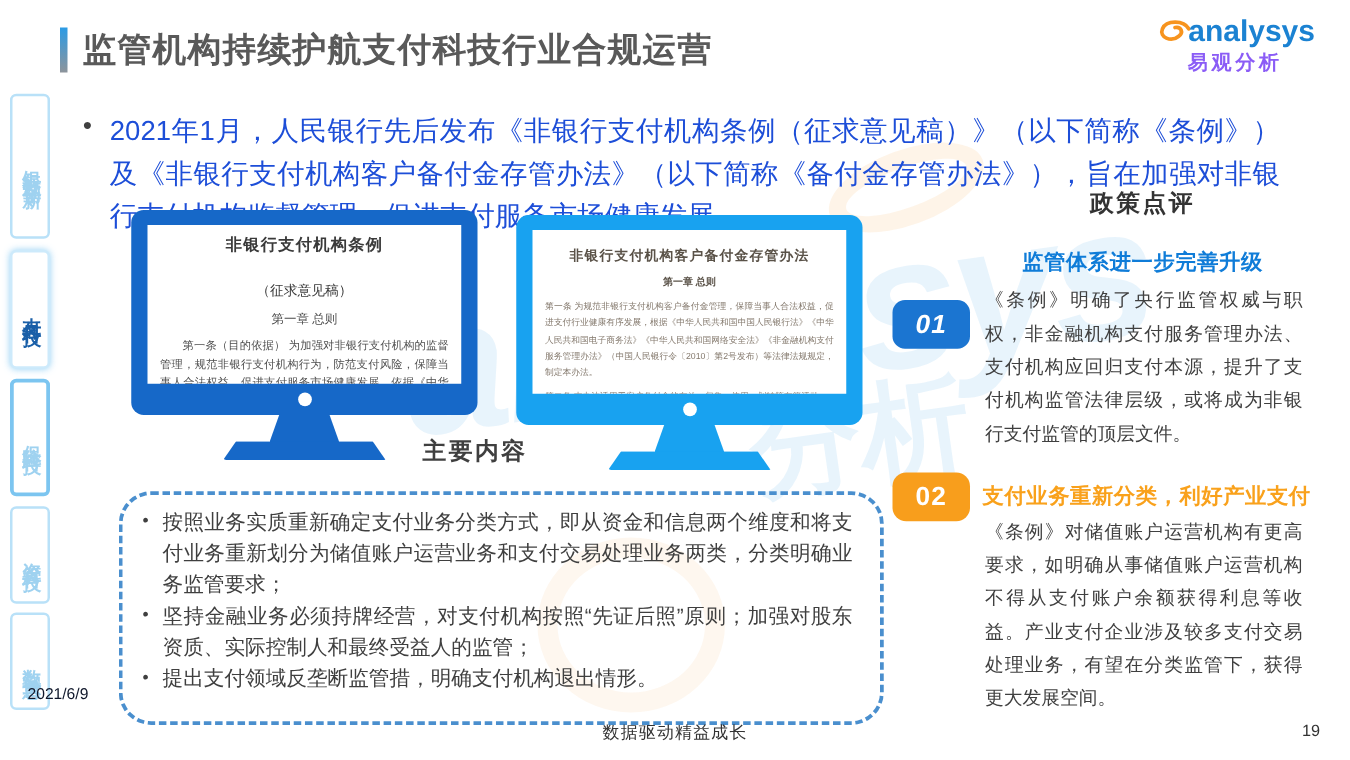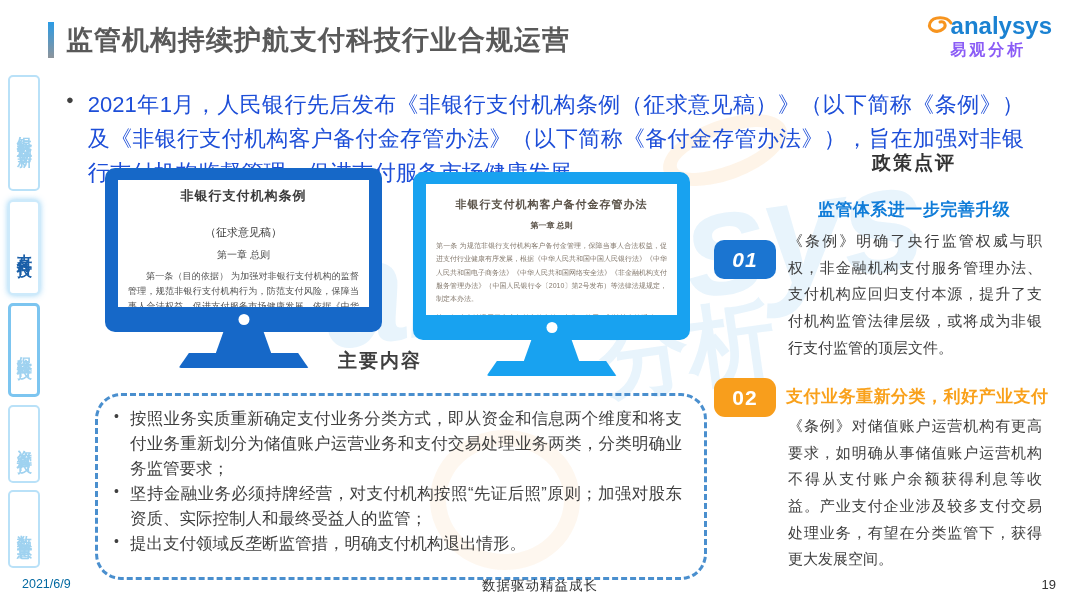--- a/index.html
+++ b/index.html
@@ -94,21 +94,21 @@
   .sec-body { position:absolute; left:788px; width:254px; font-size:15px; color:#404040;
     line-height:1.78; text-align:justify; }
   .sec1-body { top:228px; }
   .sec2-body { top:413px; }
   .badge { position:absolute; left:714px; width:62px; height:39px; border-radius:10px;
     color:#ffffff; font-size:21px; font-weight:bold; display:flex; align-items:center;
     justify-content:center; letter-spacing:1px; }
   .badge1 { top:240px; background:#1b75d1;font-style:italic; }
   .badge2 { top:378px; background:#f89e1c;border-radius:11px; }
   
-  .footer-date { position:absolute; left:22px; top:577px; font-size:12.5px; color:#0369a1; }
+  .footer-date { position:absolute; left:22px; top:548px; font-size:12.5px; color:#0f172a; }
   .footer-center { position:absolute; left:0; right:0; top:577px; text-align:center; font-size:13.5px; color:#333; letter-spacing:1px; }
   .footer-page { position:absolute; right:24px; top:577px; font-size:13px; color:#333; }
 </style>
 </head>
 <body>
 
 <div class="slide">
 
   <div class="wm-ring1"></div>
   <div class="wm-ring2"></div>

